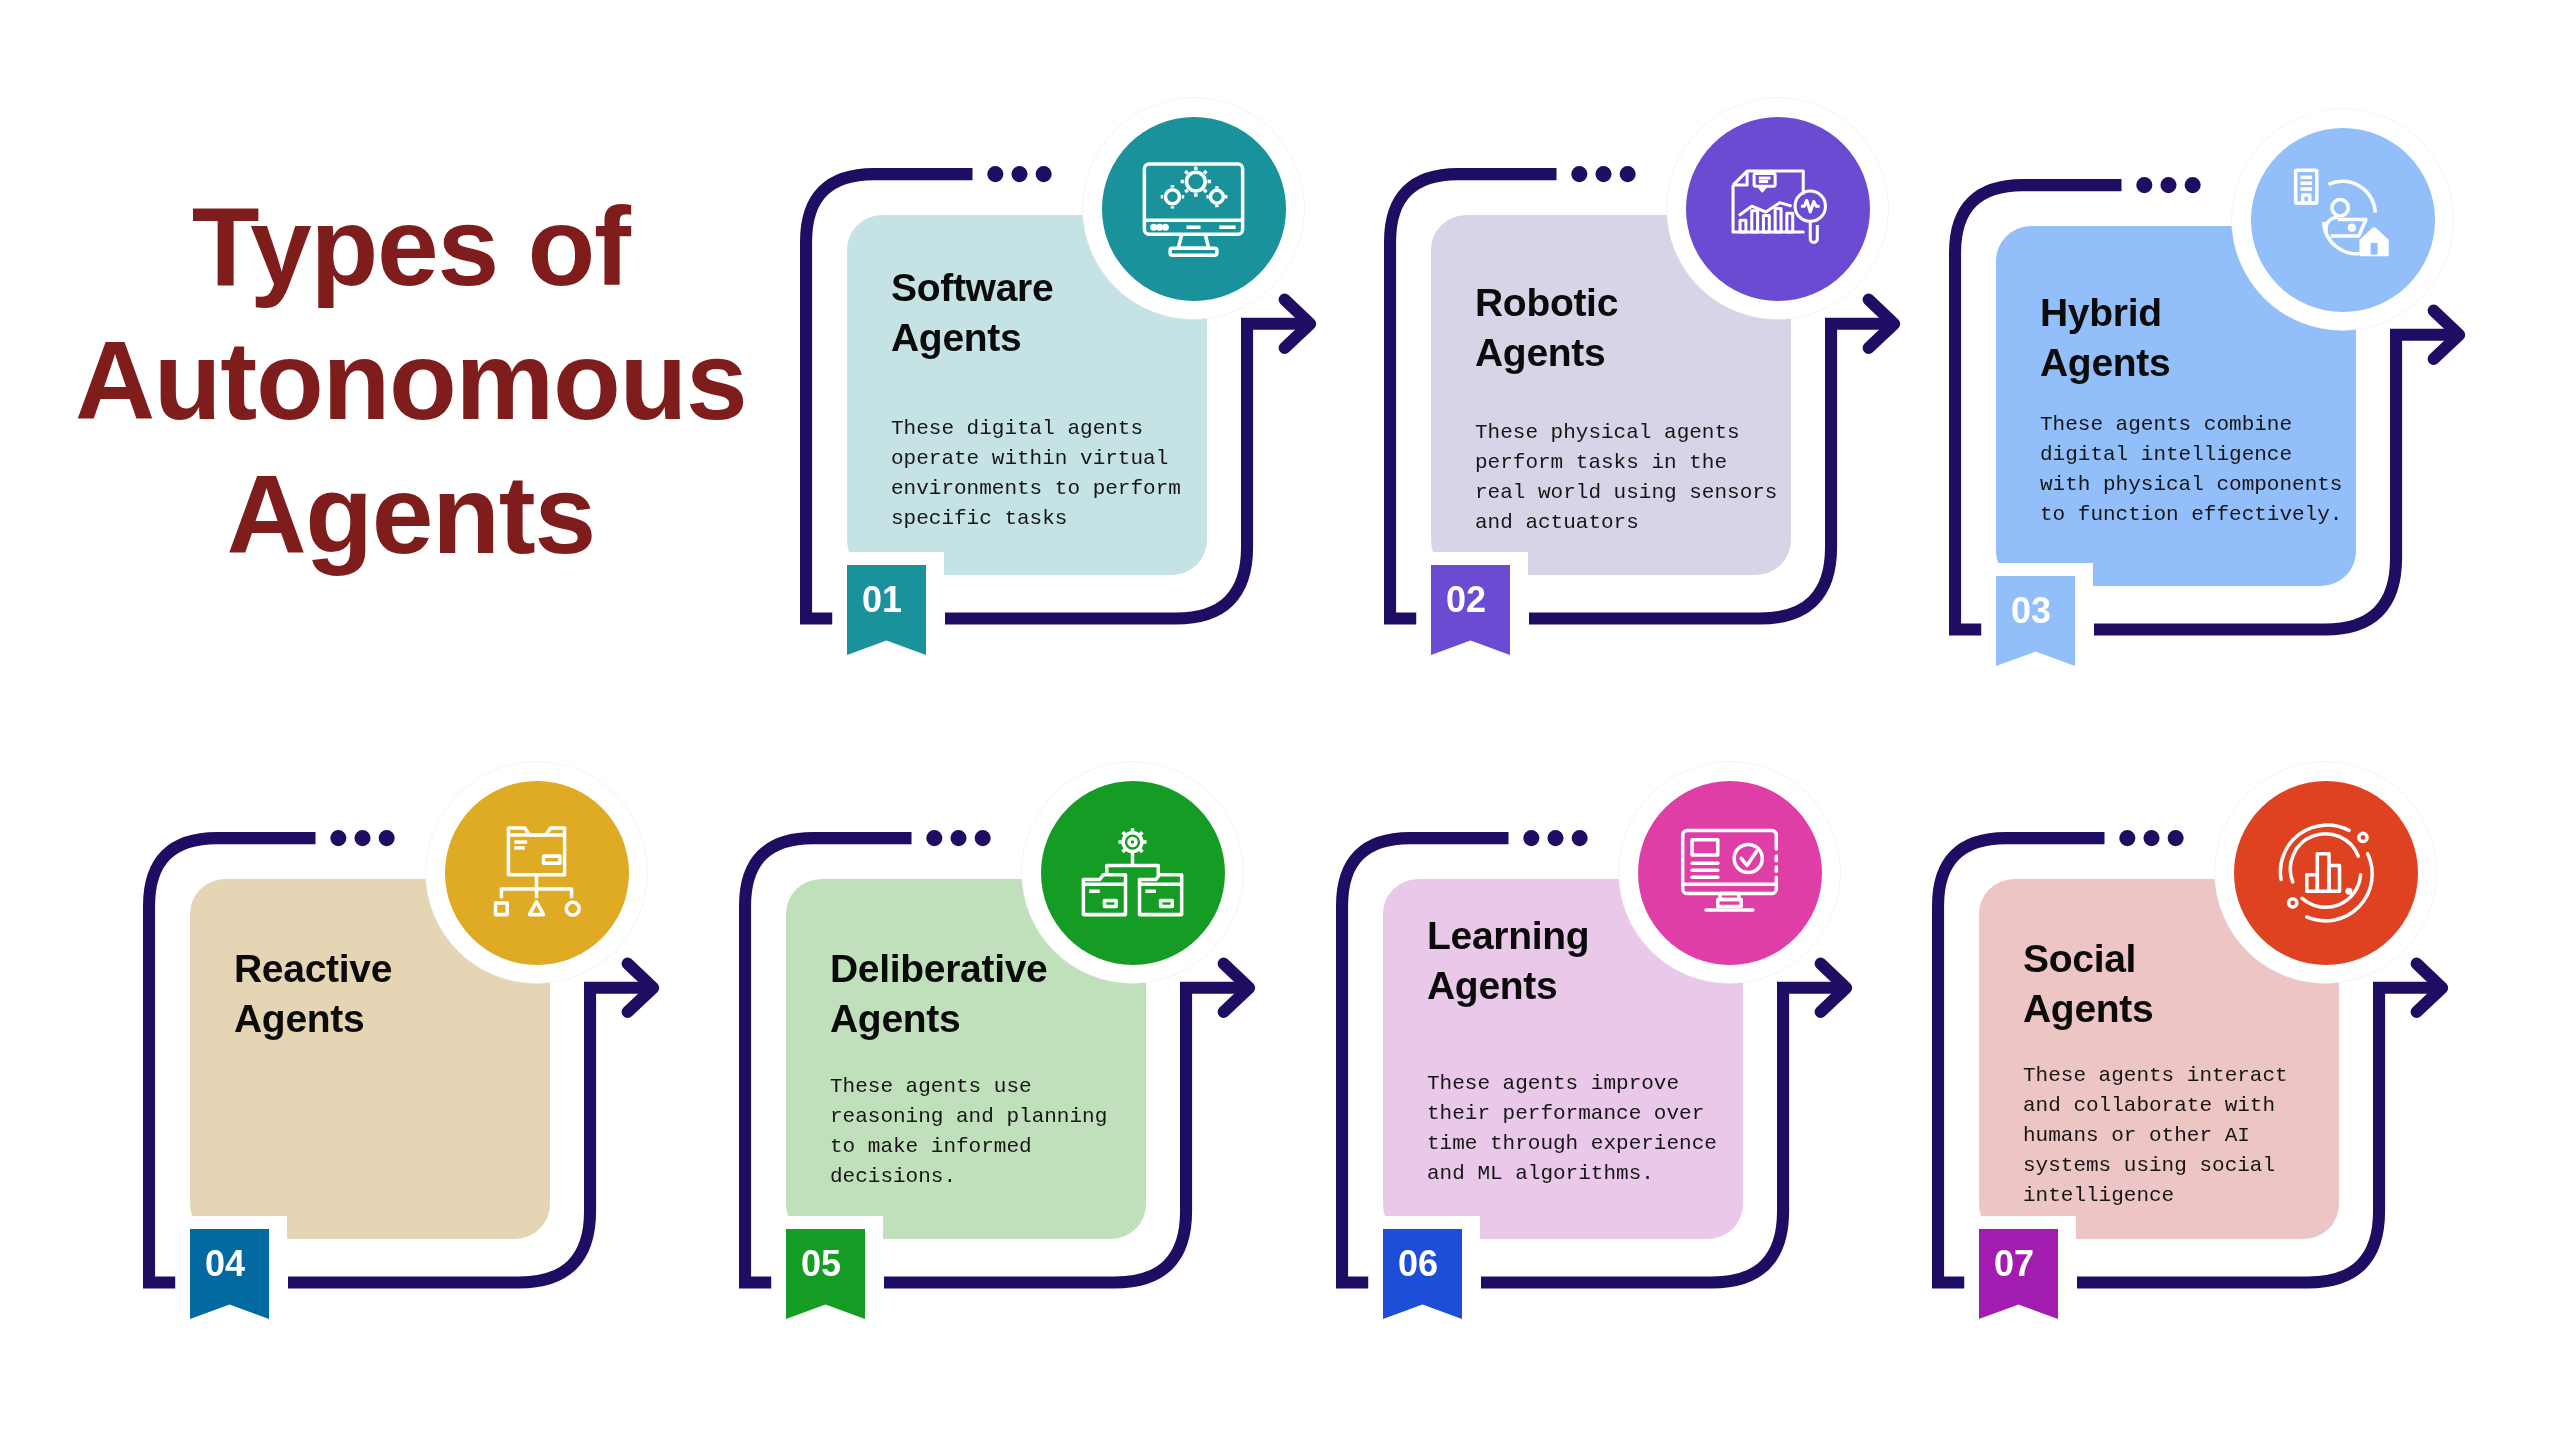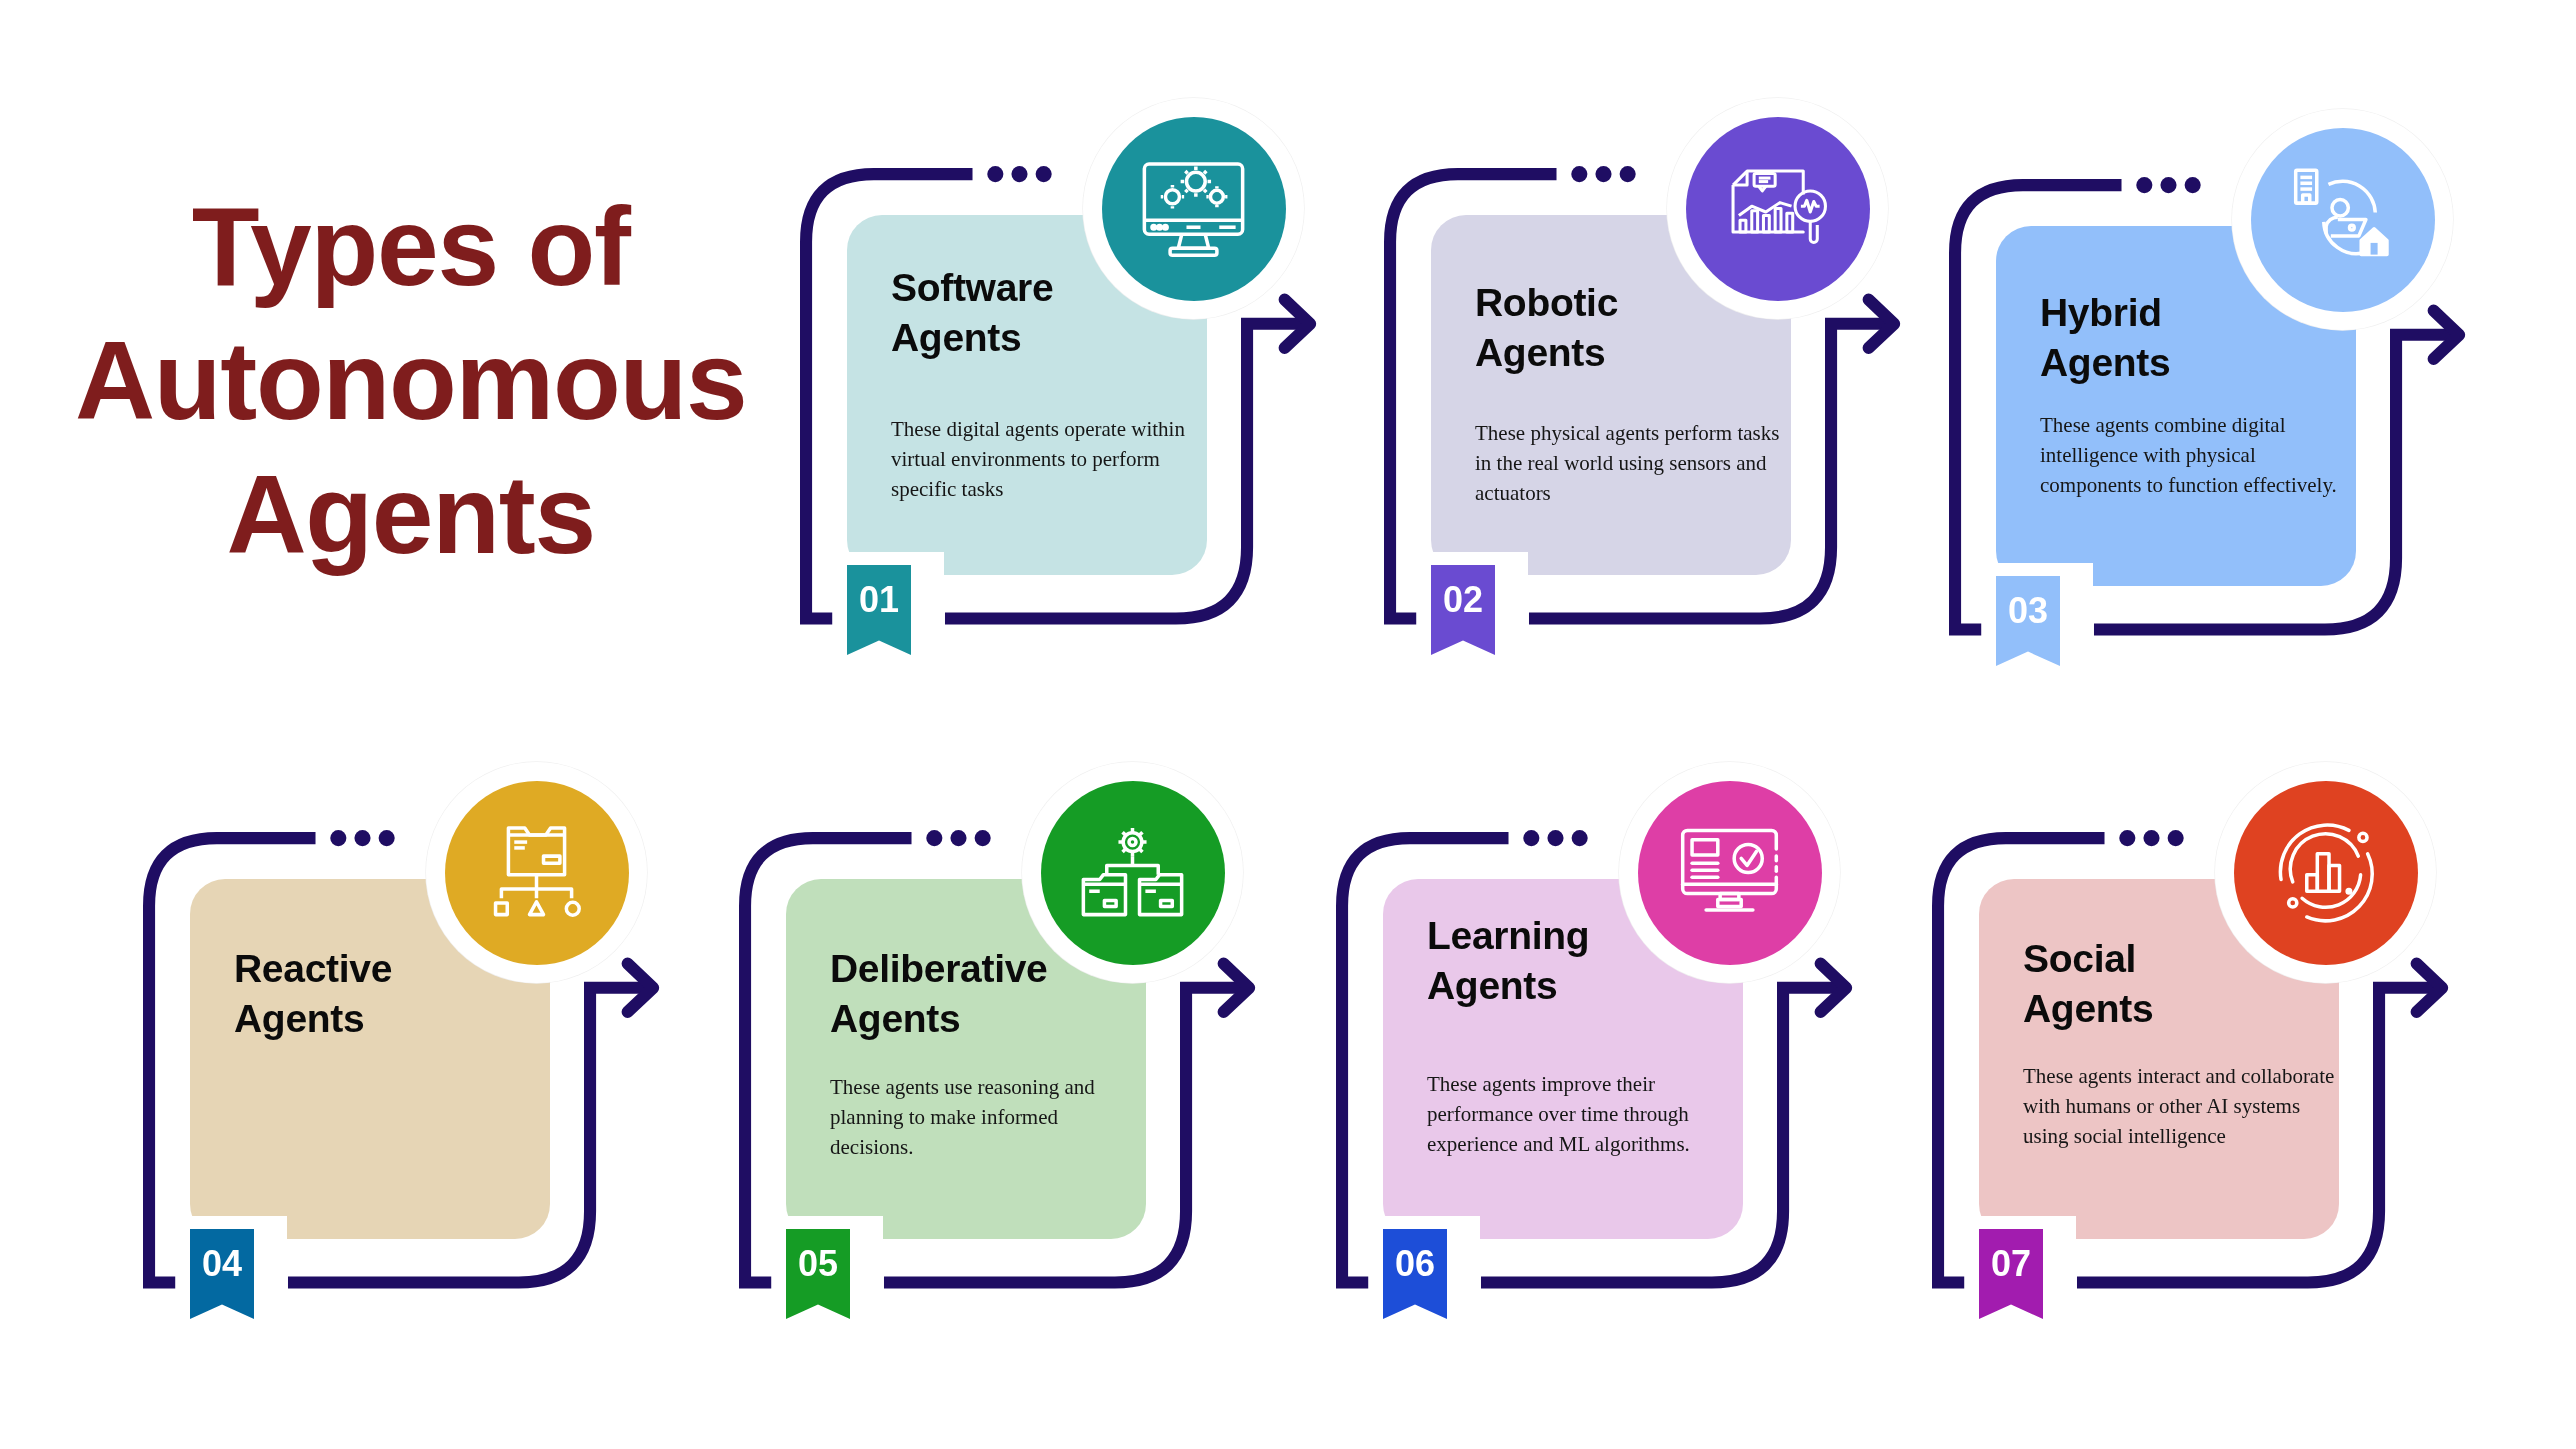--- a/index.html
+++ b/index.html
@@ -23,42 +23,42 @@
     border-radius:35px;
   }
   .card .card-title {
     position:absolute; left:91px; margin:0;
     font-family:"Liberation Sans", sans-serif; font-weight:bold;
     font-size:39px; line-height:50px; color:#0b0b0b; letter-spacing:-0.3px;
   }
   .card .card-title span { display:block; }
   .card .card-desc {
     position:absolute; left:91px; width:315px; margin:0;
-    font-family:Liberation Serif, serif; font-size:21px; line-height:30px;
+    font-family:Liberation Mono, monospace; font-size:21px; line-height:30px;
     color:#161616;
   }
   .card .icon-ring {
     position:absolute; left:283px; top:-70px; width:221px; height:221px;
     border-radius:50%; background:#ffffff; box-shadow:0 0 0 0.7px #f0f0f0;
     display:flex; align-items:center; justify-content:center;
   }
   .card .icon-disc {
     width:184px; height:184px; border-radius:50%;
     display:flex; align-items:center; justify-content:center;
   }
   .card .icon-disc svg { width:117px; height:117px; }
   .card .badge-wrap {
     position:absolute; left:34px; top:384px; width:110px; height:122px;
     background:#ffffff;
     clip-path:polygon(0 0,100% 0,100% 100%,50% 88%,0 100%);
   }
   .card .badge {
     position:absolute; left:47px; top:397px; width:64px; height:90px;
     clip-path:polygon(0 0,100% 0,100% 100%,50% 84%,0 100%);
-    display:flex; justify-content:center;
+    display:flex; padding-left:15px;
   }
   .card .badge span {
     margin-top:14.8px; color:#ffffff; font-weight:bold; font-size:36px;
     line-height:40px; font-family:"Liberation Sans", sans-serif;
   }
 </style>
 </head>
 <body>
 
 <h1 class="main-title" style="color: #7f1d1d; text-align: center;">

